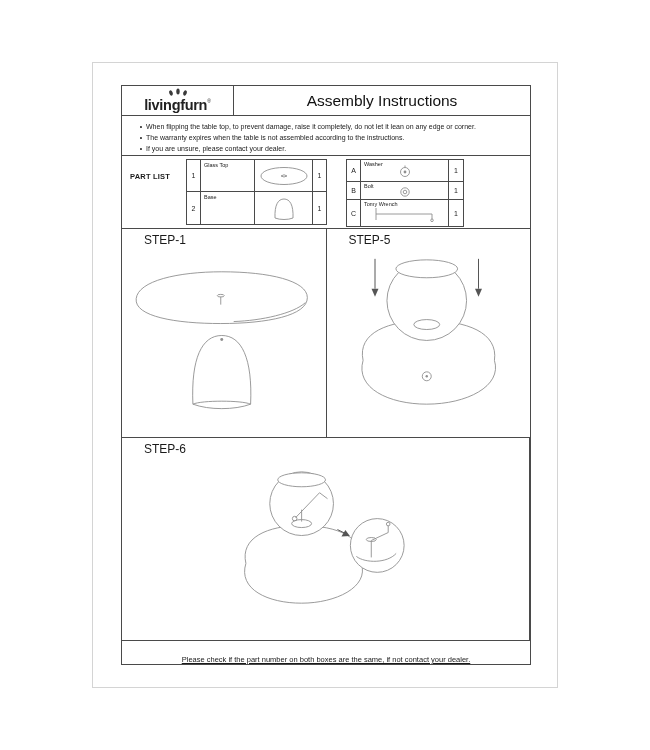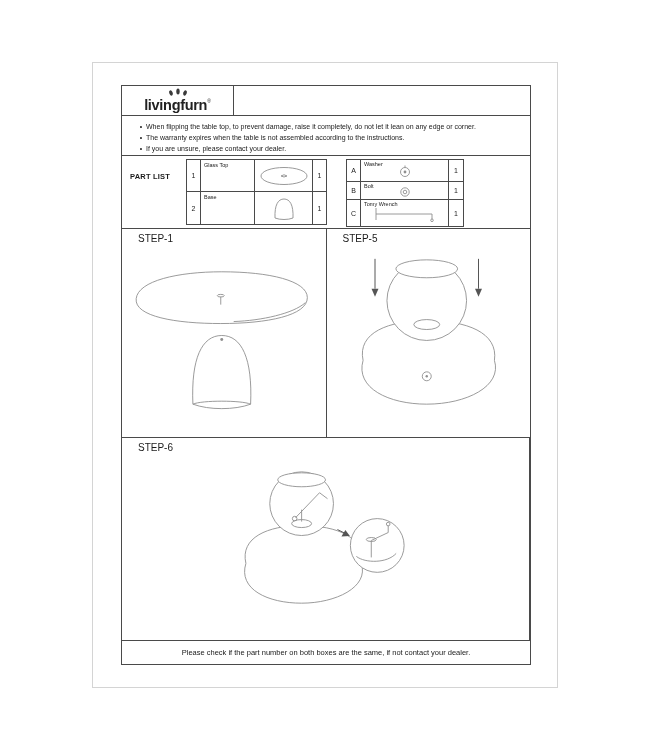--- a/index.html
+++ b/index.html
@@ -8,21 +8,21 @@
 
   .page { position:absolute; left:92px; top:62px; width:466px; height:626px; border:1px solid #d4d4d4; background:#fff; }
   .doc  { position:absolute; left:28px; top:22px; width:410px; height:580px; border:1px solid #4a4a4a; background:#fff; }
 
   .row { position:relative; border-bottom:1px solid #4a4a4a; }
   .row-header   { height:30px; display:flex; }
   .row-notes    { height:40px; padding:5px 8px 0 14px; }
   .row-partlist { height:73px; }
   .row-steps1   { height:209px; display:flex; }
   .row-steps2   { height:203px; display:flex; }
-  .row-footer   { height:23px; border-bottom:none; display:flex; align-items:center; justify-content:center; }
+  .row-footer   { height:23px; border-bottom:none; display:flex; align-items:flex-end; justify-content:center;text-decoration:underline; }
 
   
   .logo-cell { width:112px; border-right:1px solid #4a4a4a; display:flex; flex-direction:column; align-items:center; justify-content:center; }
   .logo-line { display:flex; align-items:flex-start; }
   .logo-text { font-size:14.5px; font-weight:bold; letter-spacing:-0.3px; color:#222; }
   .logo-mark { font-size:5px; margin-top:1px; }
   .title-cell { flex:1; display:flex; align-items:center; justify-content:center; }
   .page-title { font-size:15.5px; color:#111; }
 
   
@@ -36,21 +36,21 @@
   .pl-right { left:224px; top:3px; width:118px; grid-template-columns:14px 88px 14px; grid-template-rows:22px 18px 26px; }
   .pl-cell { border-right:1px solid #4a4a4a; border-bottom:1px solid #4a4a4a; display:flex; align-items:center; justify-content:center; font-size:7px; position:relative; overflow:hidden; }
   .pl-cell.last-col { border-right:none; }
   .pl-cell.last-row { border-bottom:none; }
   .name-cell { justify-content:flex-start; align-items:flex-start; padding:2px 0 0 3px; font-size:5.5px; }
   .hw-label { position:absolute; top:1px; left:3px; font-size:5.5px; }
 
   
   .step-cell { flex:1; position:relative; }
   .step-cell.first { border-right:1px solid #4a4a4a; }
-  .step-label { position:absolute; top:4px; left:16px; font-size:10px; z-index:2; }
+  .step-label { position:absolute; top:4px; left:22px; font-size:12px; z-index:2; }
   .illus { position:absolute; left:0; top:0; width:100%; height:100%; }
   .completed-text { position:absolute; right:8px; bottom:5px; font-size:8.5px; letter-spacing:0.2px; }
 
   .footer-text { font-size:7.5px; }
 
   svg .ln { stroke:#8f8f8f; stroke-width:0.9; fill:none; }
   svg .wh { stroke:#8f8f8f; stroke-width:0.9; fill:#ffffff; }
   svg .dk { stroke:#555555; stroke-width:1; fill:none; }
   svg .dkf { fill:#555555; stroke:none; }
   svg .dot { fill:#8f8f8f; stroke:none; }
@@ -65,20 +65,23 @@
       <div class="logo-cell">
         <svg width="26" height="9" viewBox="0 0 26 9">
           <ellipse cx="6" cy="5" rx="1.7" ry="2.8" transform="rotate(-24 6 5)" fill="#3a3a3a"></ellipse>
           <ellipse cx="13" cy="3.6" rx="1.7" ry="3" fill="#3a3a3a"></ellipse>
           <ellipse cx="20" cy="5" rx="1.7" ry="2.8" transform="rotate(24 20 5)" fill="#3a3a3a"></ellipse>
         </svg>
         <span class="logo-line">
           <span class="logo-text">livingfurn</span>
           <span class="logo-mark">®</span>
         </span>
+      </div>
+      <div class="title-cell">
+        <span class="page-title">Assembly Instructions</span>
       </div>
     </div>
 
     <div class="row row-notes">
       <div class="note">
         <span class="bullet">•</span>
         <span>When flipping the table top, to prevent damage, raise it completely, do not let it lean on any edge or corner.</span>
       </div>
       <div class="note">
         <span class="bullet">•</span>

